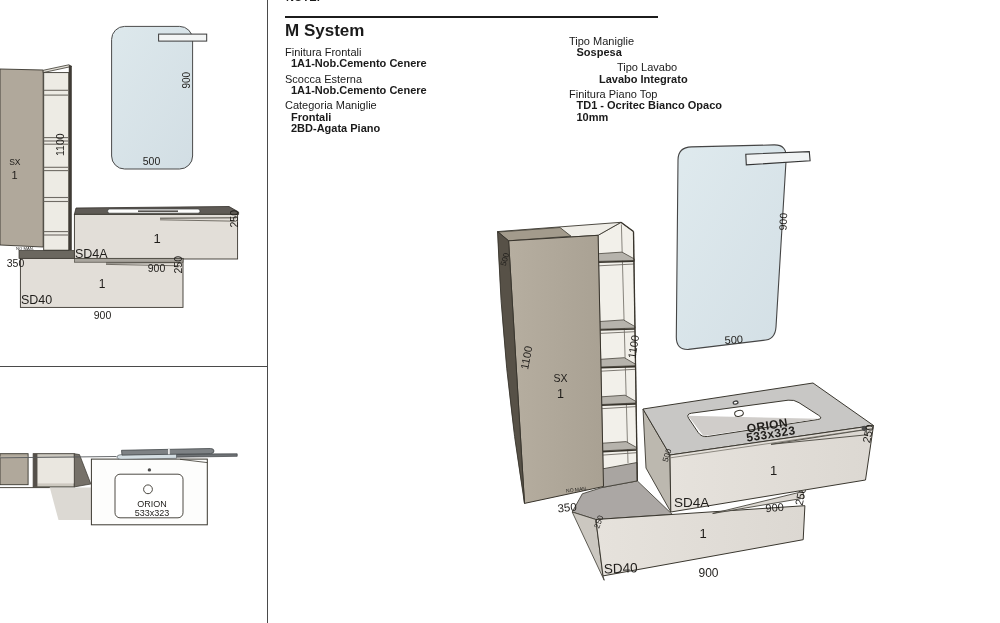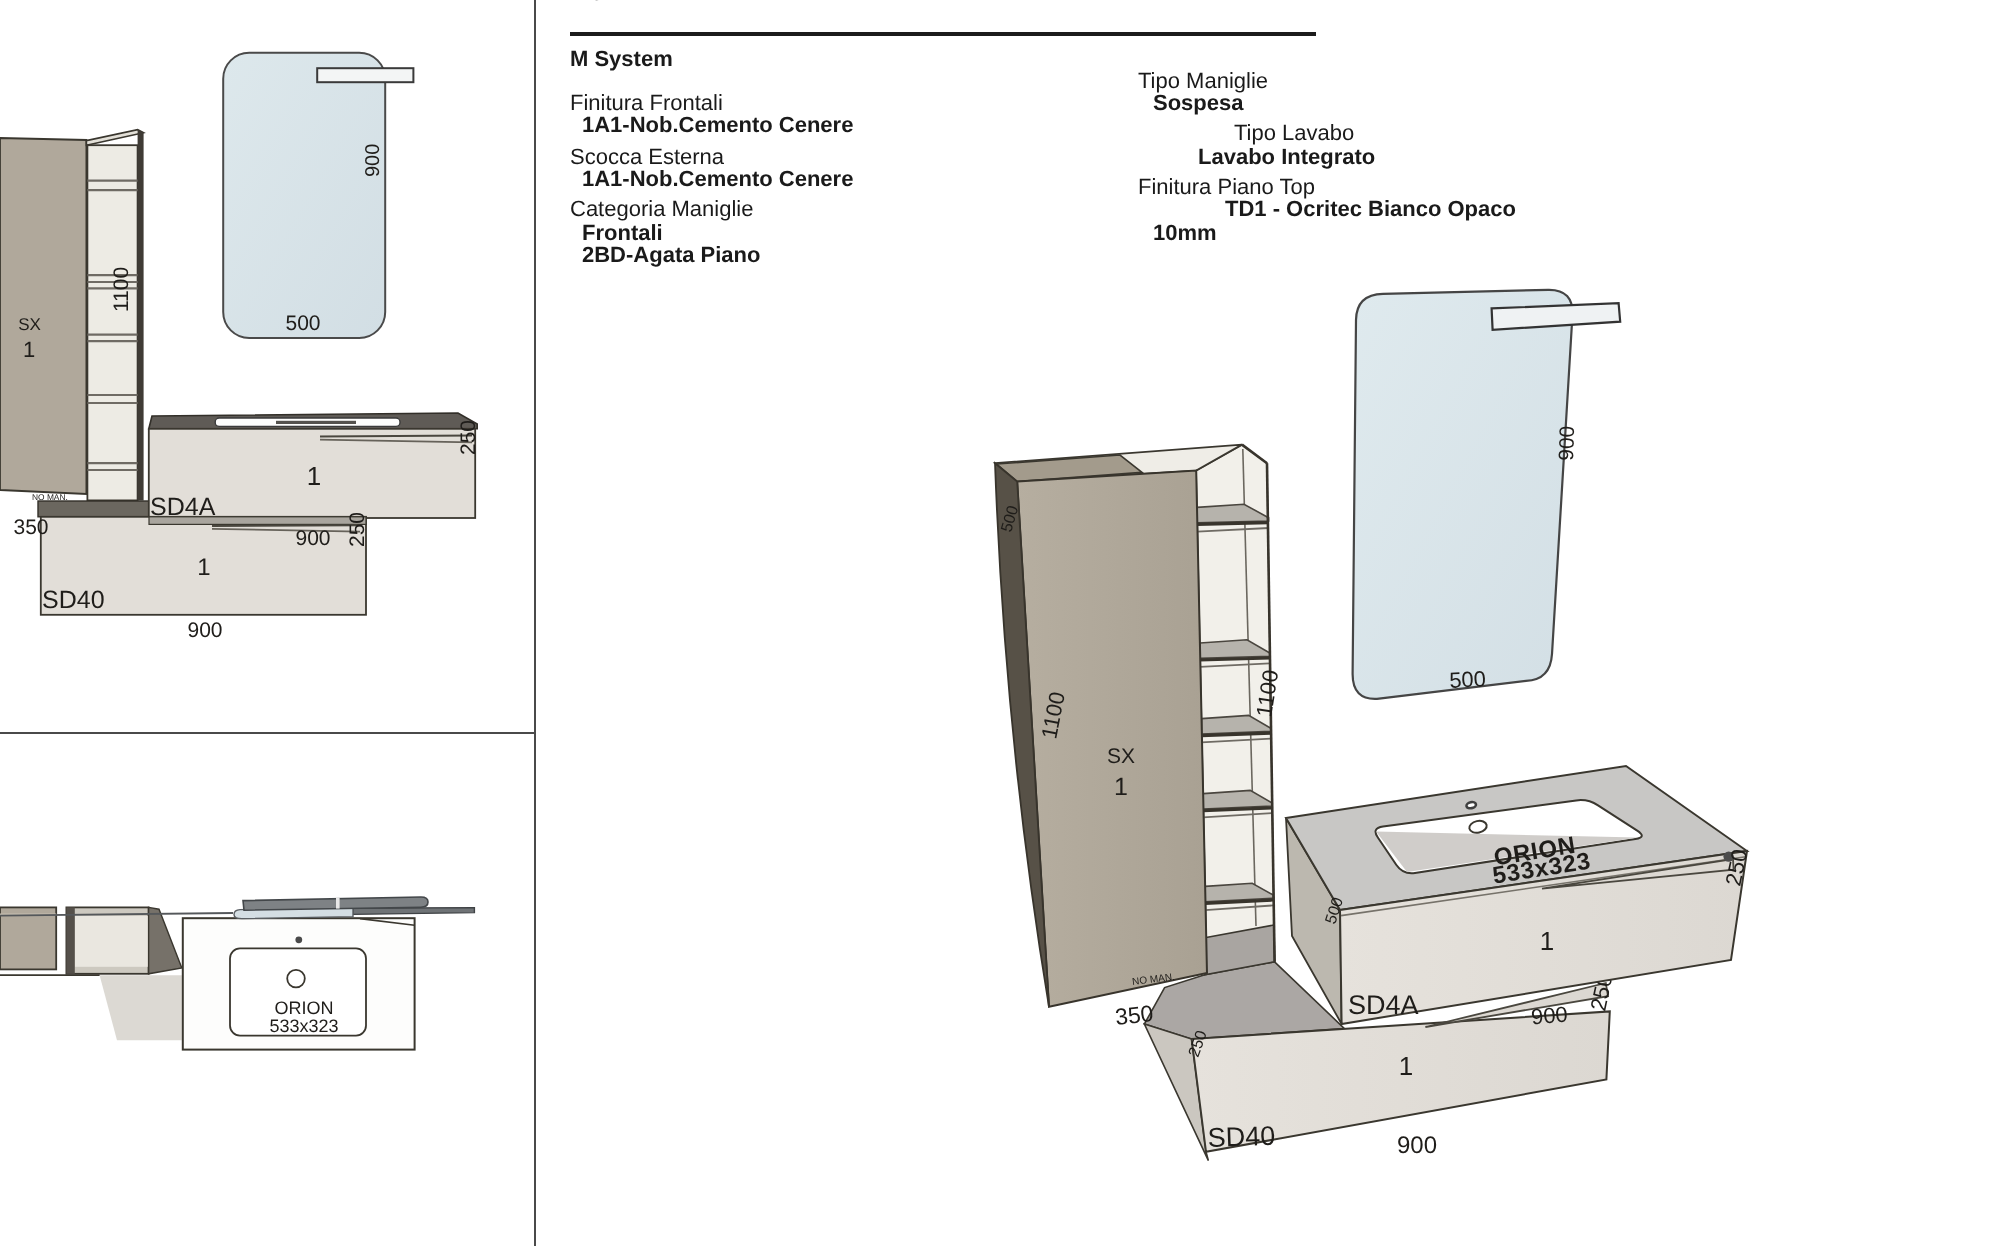--- a/index.html
+++ b/index.html
@@ -15,36 +15,36 @@
 <div id="page">
 
   <div style="position:absolute;left:267px;top:0;width:1px;height:623px;background:#4a4a4a;"></div>
 
   <div style="position:absolute;left:0;top:366px;width:268px;height:1px;background:#4a4a4a;"></div>
 
   <div class="t b" style="left:286px;top:-8px;">NOTE:</div>
 
   <div style="position:absolute;left:285px;top:16px;width:373px;height:2px;background:#1c1c1c;"></div>
 
-  <div class="t b" style="left:285px;top:25px;font-size:11px;">M System</div>
+  <div class="t b" style="left:285px;top:25px;font-size:17px;">M System</div>
 
   <div class="t" style="left:285px;top:47px;">Finitura Frontali</div>
   <div class="t b" style="left:291px;top:58px;">1A1-Nob.Cemento Cenere</div>
   <div class="t" style="left:285px;top:74px;text-align:right;">Scocca Esterna</div>
   <div class="t b" style="left:291px;top:85px;">1A1-Nob.Cemento Cenere</div>
   <div class="t" style="left:285px;top:100px;">Categoria Maniglie</div>
   <div class="t b" style="left:291px;top:111.5px;">Frontali</div>
   <div class="t b" style="left:291px;top:123px;">2BD-Agata Piano</div>
 
   <div class="t" style="left:569px;top:35.5px;">Tipo Maniglie</div>
   <div class="t b" style="left:576.5px;top:47px;">Sospesa</div>
   <div class="t" style="left:569px;top:62px;margin-left:48px;">Tipo Lavabo</div>
   <div class="t b" style="left:599px;top:74px;">Lavabo Integrato</div>
   <div class="t" style="left:569px;top:89px;">Finitura Piano Top</div>
-  <div class="t b" style="left:576.5px;top:100px;margin-left:36px;">TD1 - Ocritec Bianco Opaco</div>
+  <div class="t b" style="left:576.5px;top:100px;">TD1 - Ocritec Bianco Opaco</div>
   <div class="t b" style="left:576.5px;top:111.5px;">10mm</div>
 
   <svg id="elev" width="268" height="366" viewBox="0 0 268 366">
     <defs>
       <linearGradient id="mirrg" x1="0" y1="0" x2="1" y2="1">
         <stop offset="0" stop-color="#dde8ec"></stop>
           <stop offset="1" stop-color="#d2dee4"></stop>
       </linearGradient>
     </defs>
 

